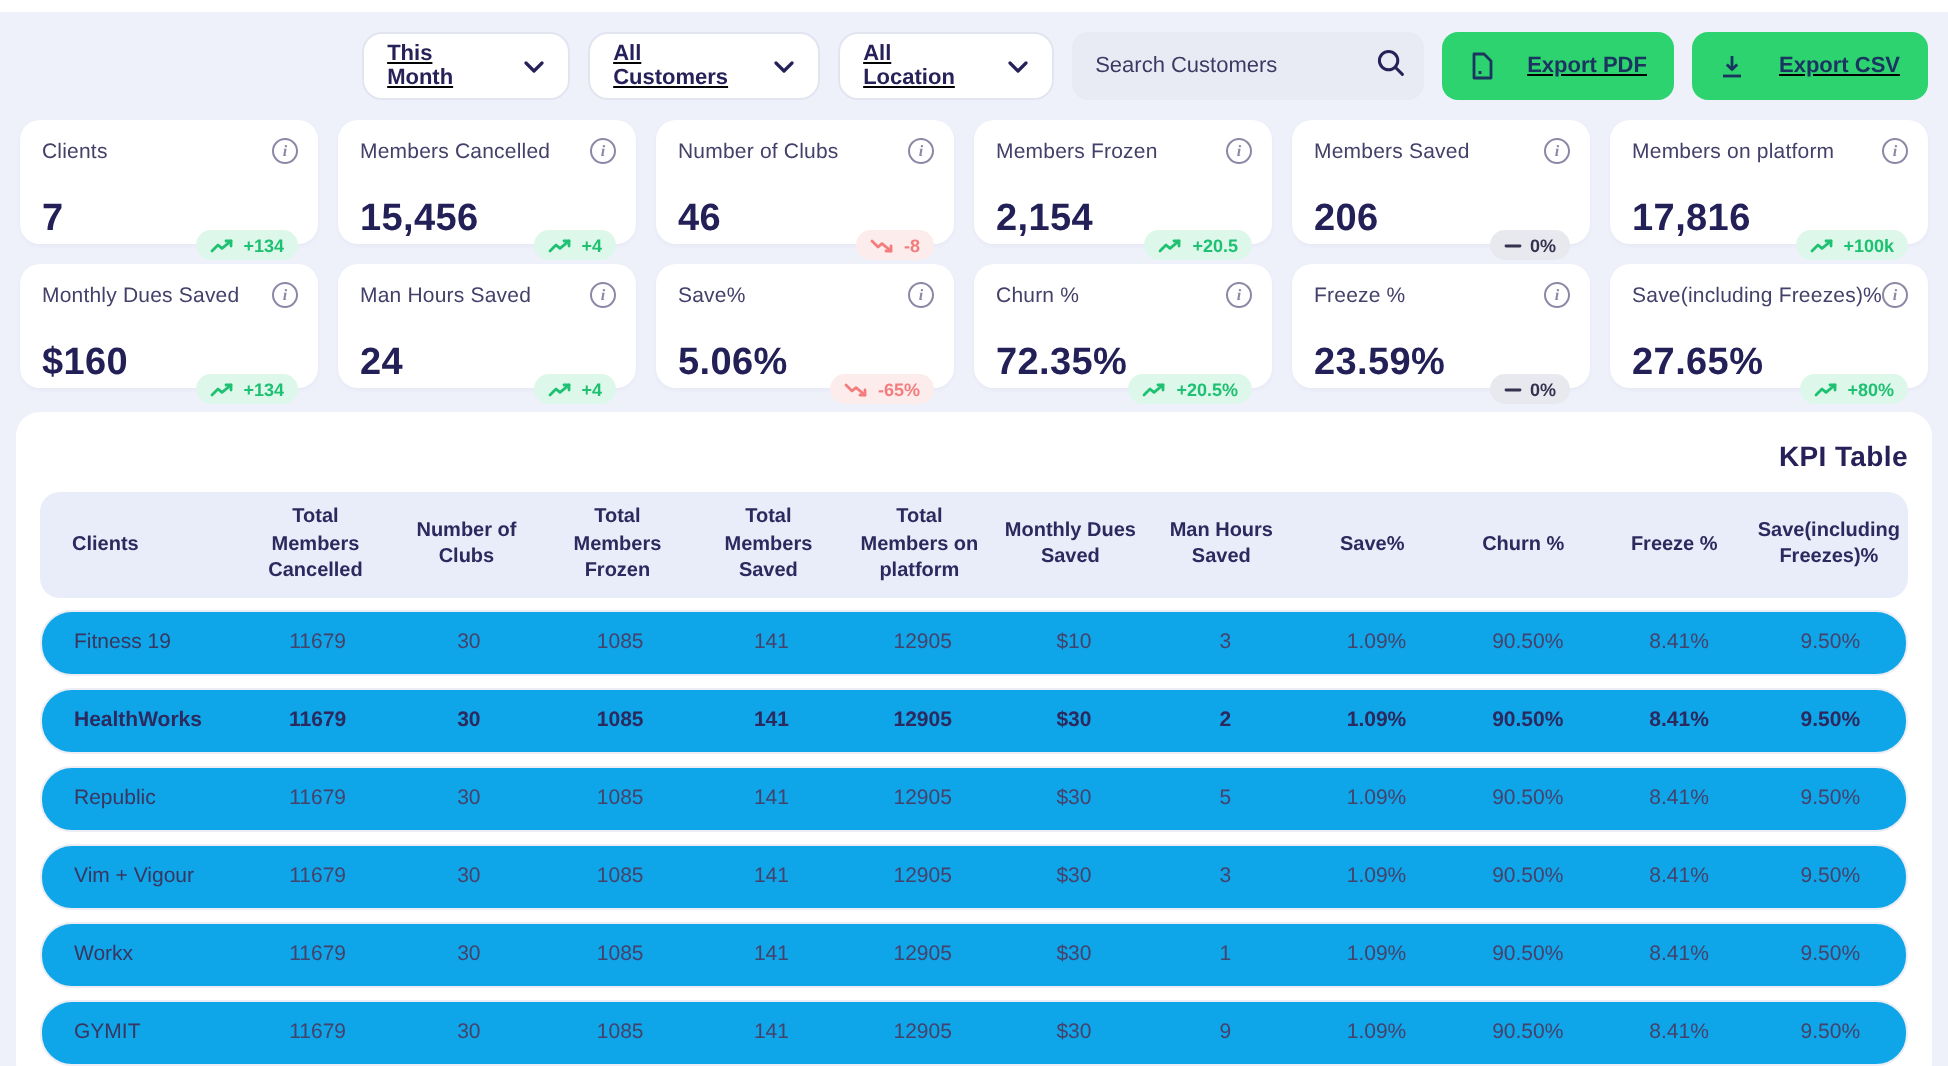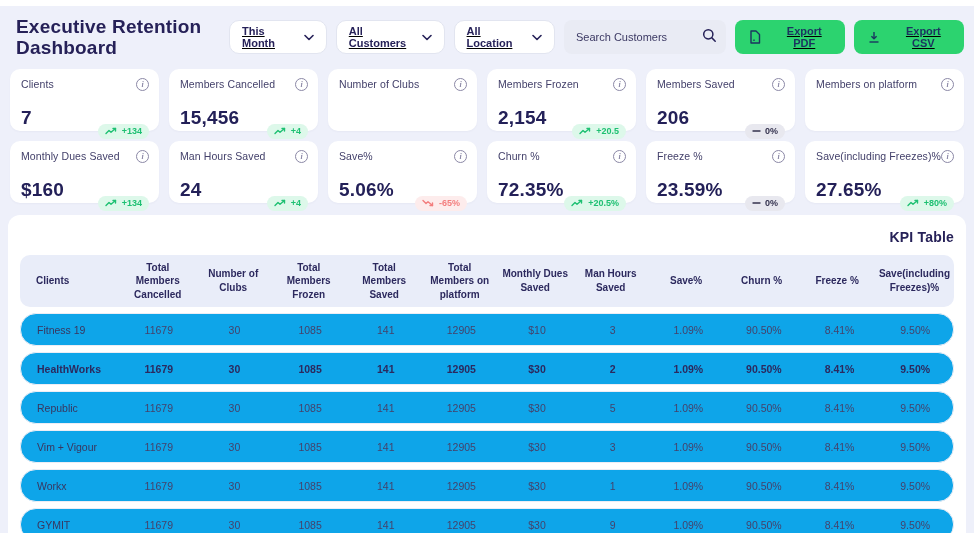--- a/index.html
+++ b/index.html
@@ -57,21 +57,20 @@
   .td:first-child { text-align:left; padding-left:16px; color:#39365f; }
   .tbody-row.bold .td { font-weight:700; color:#2c295e; }
 </style>
 </head>
 <body>
 
 <div class="page">
   <div class="top-strip"></div>
 
   <div class="header">
-    <div class="page-title">Executive Retention Dashboard</div>
     <div class="controls">
       <div class="dropdown dd-this-month">
         <span>This Month</span>
         <span class="chevron">
           <svg width="10" height="7" viewBox="0 0 10 7">
               <polyline points="1,1.5 5,5.5 9,1.5" fill="none" stroke="currentColor" stroke-width="1.6" stroke-linecap="round" stroke-linejoin="round"></polyline>
             </svg>
         </span>
       </div>
       <div class="dropdown dd-customers">
@@ -156,20 +155,32 @@
             </span>
             <span>+4</span>
           </span>
         </div>
       </div>
       <div class="card">
         <div class="card-top">
           <span class="card-label">Number of Clubs</span>
           <span class="info-icon">i</span>
         </div>
+        <div class="card-bottom">
+          <span class="card-value">46</span>
+          <span class="badge down">
+            <span class="ticon">
+              <svg width="13" height="8" viewBox="0 0 13 8">
+                <polyline points="1,1.5 4,4.5 6,2.8 10.5,6.5" fill="none" stroke="currentColor" stroke-width="1.4" stroke-linecap="round" stroke-linejoin="round"></polyline>
+                <polyline points="8,6.5 10.5,6.5 10.5,4" fill="none" stroke="currentColor" stroke-width="1.4" stroke-linecap="round" stroke-linejoin="round"></polyline>
+              </svg>
+            </span>
+            <span>-8</span>
+          </span>
+        </div>
       </div>
       <div class="card">
         <div class="card-top">
           <span class="card-label">Members Frozen</span>
           <span class="info-icon">i</span>
         </div>
         <div class="card-bottom">
           <span class="card-value">2,154</span>
           <span class="badge up">
             <span class="ticon">
@@ -196,20 +207,32 @@
               </svg>
             </span>
             <span>0%</span>
           </span>
         </div>
       </div>
       <div class="card">
         <div class="card-top">
           <span class="card-label">Members on platform</span>
           <span class="info-icon">i</span>
+        </div>
+        <div class="card-bottom">
+          <span class="card-value">17,816</span>
+          <span class="badge up">
+            <span class="ticon">
+              <svg width="13" height="8" viewBox="0 0 13 8">
+                <polyline points="1,6.5 4,3.5 6,5.2 10.5,1.5" fill="none" stroke="currentColor" stroke-width="1.4" stroke-linecap="round" stroke-linejoin="round"></polyline>
+                <polyline points="8,1.5 10.5,1.5 10.5,4" fill="none" stroke="currentColor" stroke-width="1.4" stroke-linecap="round" stroke-linejoin="round"></polyline>
+              </svg>
+            </span>
+            <span>+100k</span>
+          </span>
         </div>
       </div>
       <div class="card">
         <div class="card-top">
           <span class="card-label">Monthly Dues Saved</span>
           <span class="info-icon">i</span>
         </div>
         <div class="card-bottom">
           <span class="card-value">$160</span>
           <span class="badge up">

